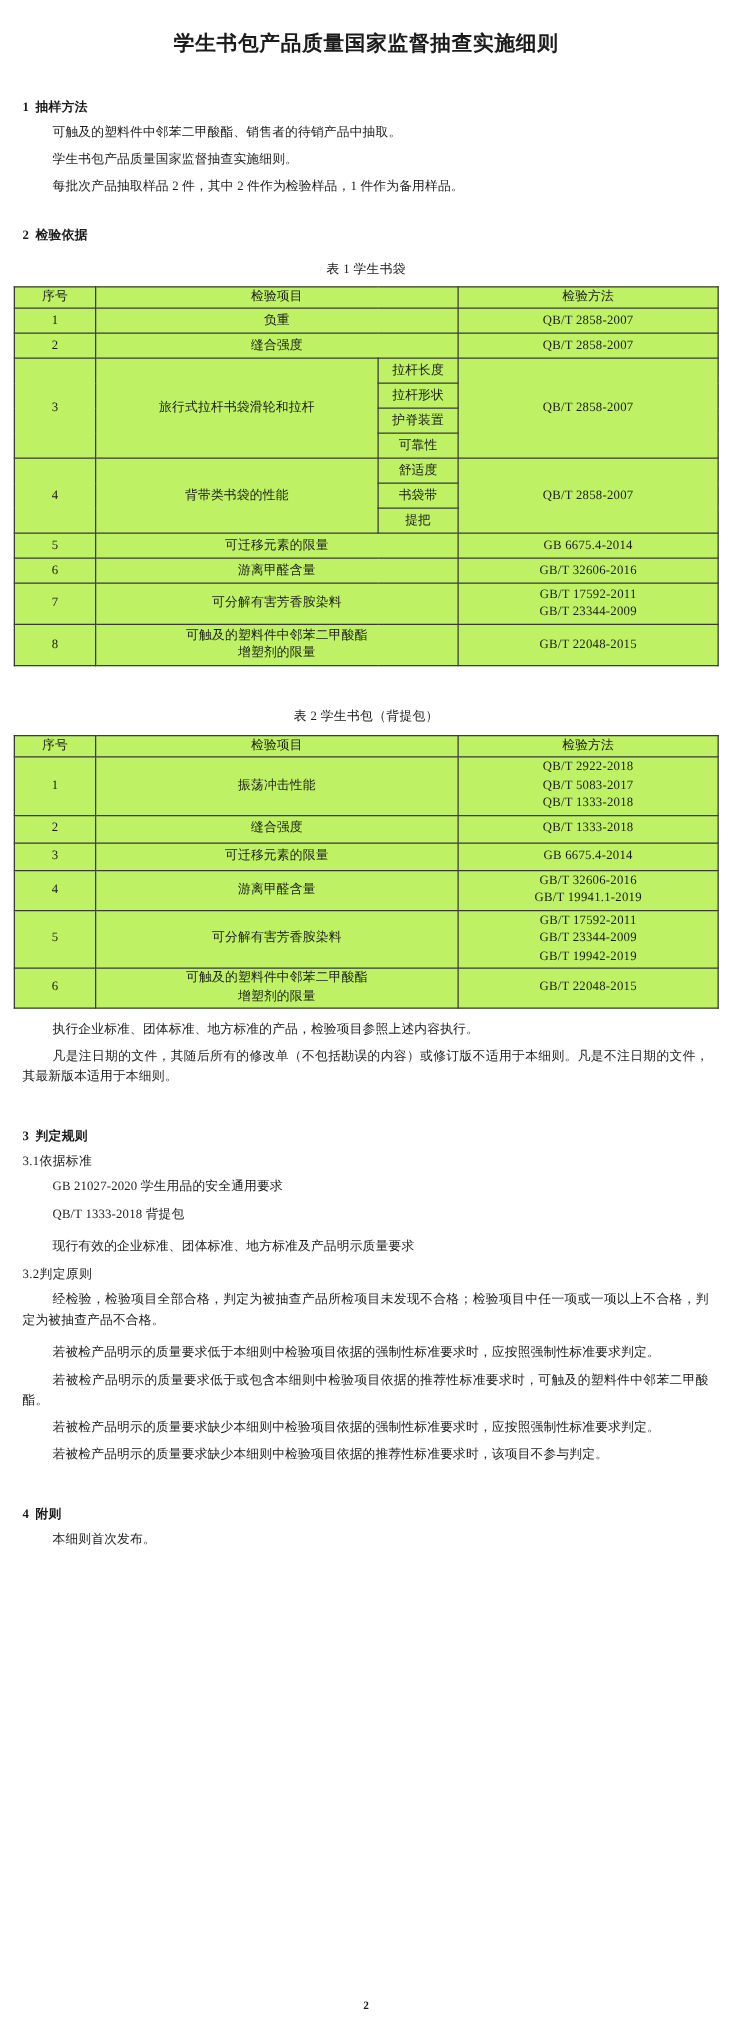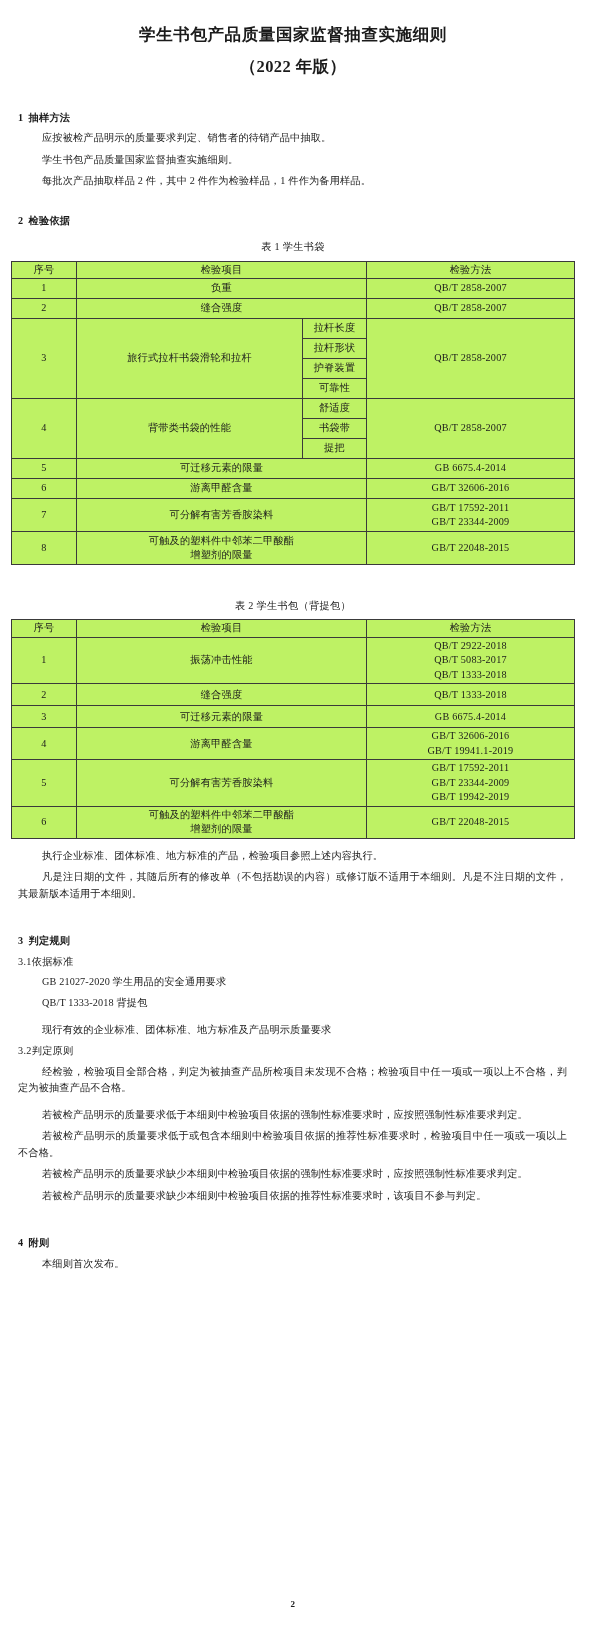--- a/index.html
+++ b/index.html
@@ -130,29 +130,28 @@
     font-weight: bold;
     letter-spacing: 0.3px;
   }
 </style>
 </head>
 <body>
 
 <div class="page">
 
   <h1 class="doc-title">学生书包产品质量国家监督抽查实施细则</h1>
-  <h2 class="doc-subtitle">（2022 年版）</h2>
 
   <div class="gap-xl"></div>
 
   <p class="sec-h">
     <span class="num">1</span><span>抽样方法</span>
   </p>
   <div class="gap-xs"></div>
-  <p class="para">应按被检产品明示的质量要求判定、销售者的待销产品中抽取。</p>
+  <p class="para">可触及的塑料件中邻苯二甲酸酯、销售者的待销产品中抽取。</p>
   <div class="gap-xs"></div>
   <p class="para">学生书包产品质量国家监督抽查实施细则。</p>
   <div class="gap-xs"></div>
   <p class="para">每批次产品抽取样品 2 件，其中 2 件作为检验样品，1 件作为备用样品。</p>
 
   <div class="gap-l"></div>
 
   <p class="sec-h">
     <span class="num">2</span><span>检验依据</span>
   </p>
@@ -316,21 +315,21 @@
   <div class="gap-xs"></div>
   <p class="subsec-h">
     <span class="num">3.2</span><span>判定原则</span>
   </p>
   <div class="gap-xs"></div>
   <p class="para">经检验，检验项目全部合格，判定为被抽查产品所检项目未发现不合格；检验项目中任一项或一项以上不合格，判定为被抽查产品不合格。</p>
   <div class="gap-xs"></div>
   <div class="gap-xs"></div>
   <p class="para">若被检产品明示的质量要求低于本细则中检验项目依据的强制性标准要求时，应按照强制性标准要求判定。</p>
   <div class="gap-xs"></div>
-  <p class="para">若被检产品明示的质量要求低于或包含本细则中检验项目依据的推荐性标准要求时，检验项目中任一项或一项以上不合格。</p>
+  <p class="para">若被检产品明示的质量要求低于或包含本细则中检验项目依据的推荐性标准要求时，可触及的塑料件中邻苯二甲酸酯。</p>
   <div class="gap-xs"></div>
   <p class="para">若被检产品明示的质量要求缺少本细则中检验项目依据的强制性标准要求时，应按照强制性标准要求判定。</p>
   <div class="gap-xs"></div>
   <p class="para">若被检产品明示的质量要求缺少本细则中检验项目依据的推荐性标准要求时，该项目不参与判定。</p>
 
   <div class="gap-xl"></div>
 
   <p class="sec-h">
     <span class="num">4</span><span>附则</span>
   </p>

